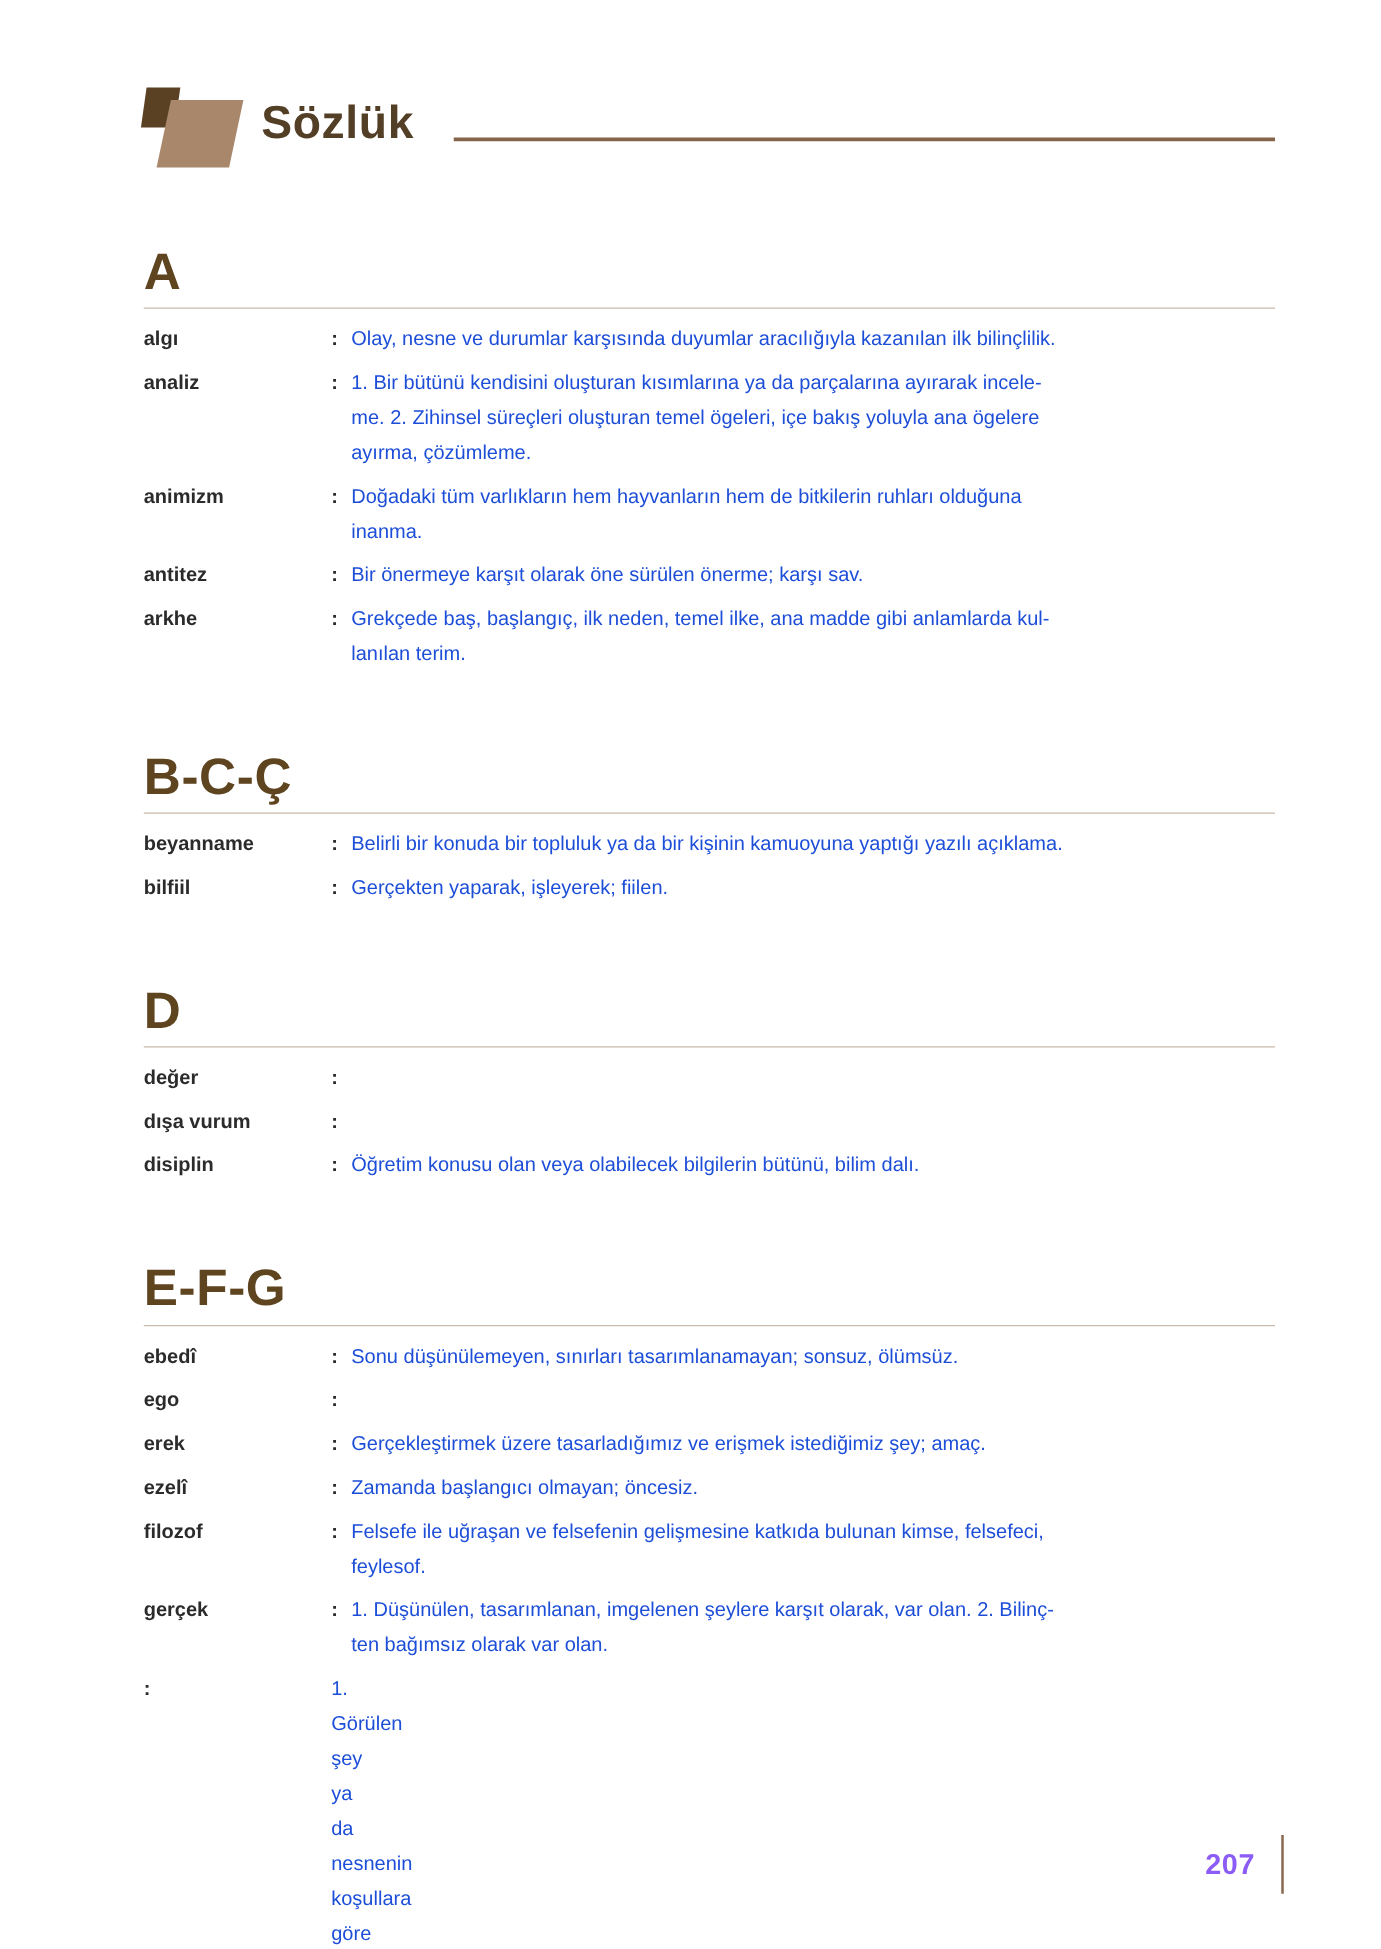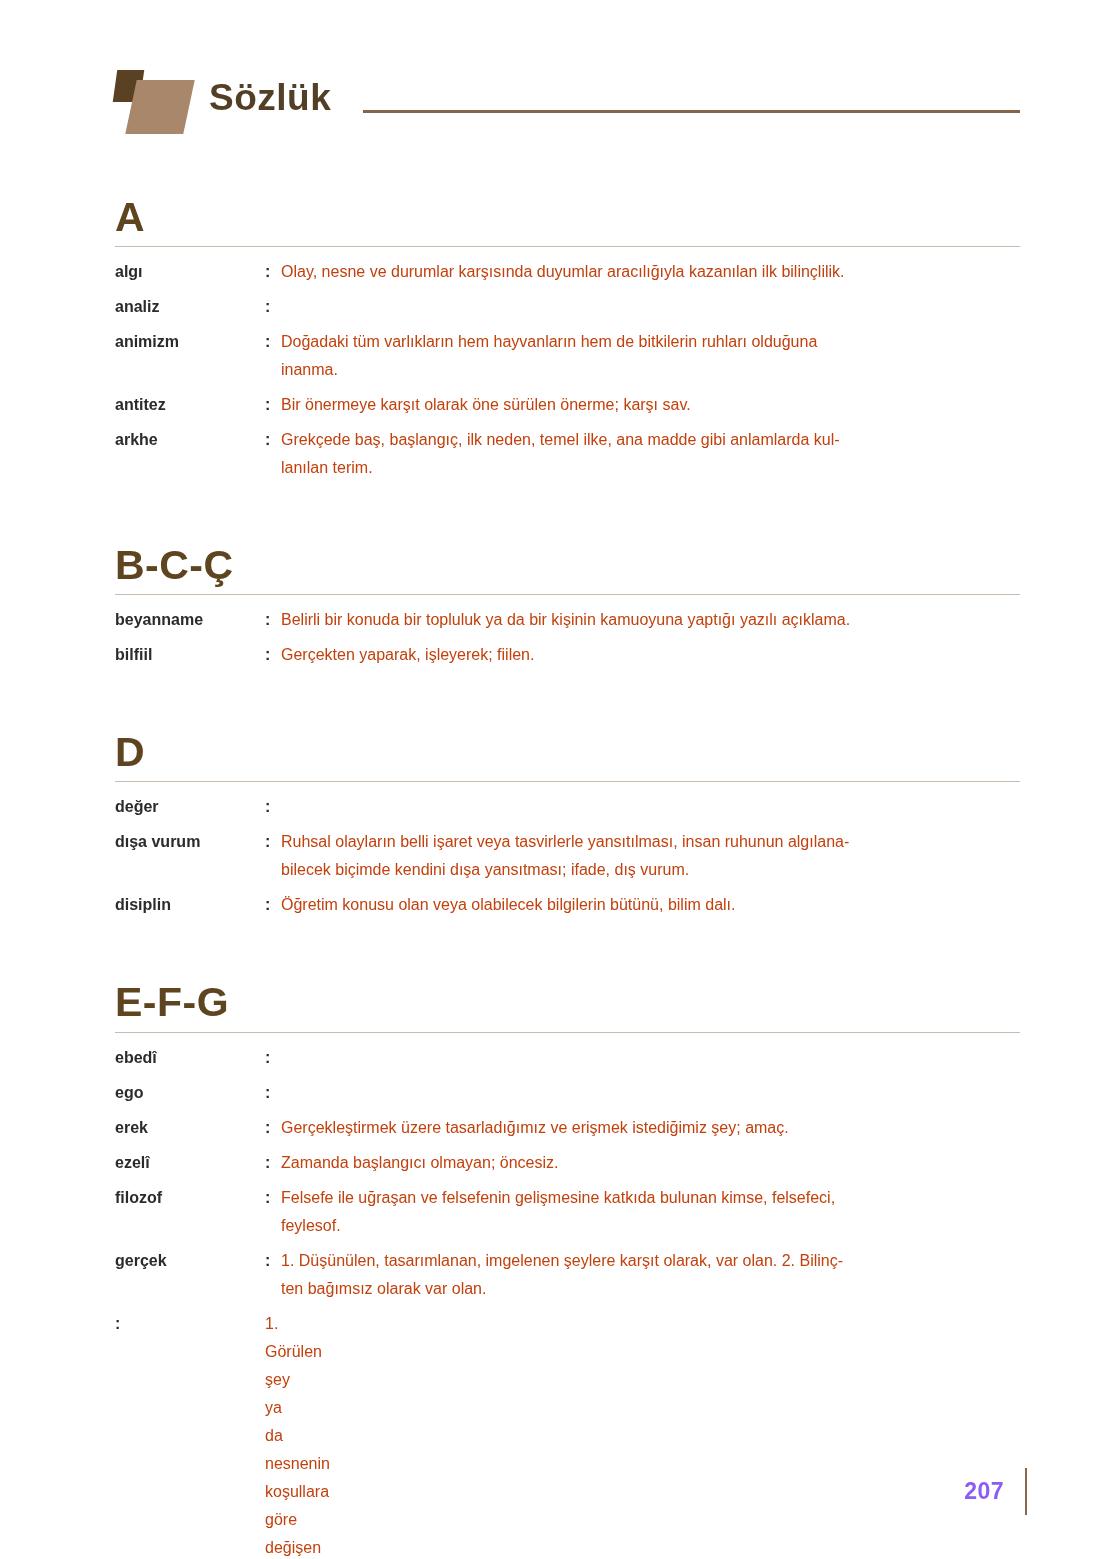--- a/index.html
+++ b/index.html
@@ -43,21 +43,21 @@
   }
   .section-rule { height: 1px; background: #c9bbae; margin-top: 5px; }
   .entries { margin-top: 11px; }
   .entry {
     display: grid; grid-template-columns: 150px 16px 1fr;
     font-size: 16px; line-height: 28px;
     margin-bottom: 7px;
   }
   .term { font-weight: bold; color: #2b2b2b; }
   .colon { font-weight: bold; color: #2b2b2b; }
-  .definition { white-space: pre-line; color: #c2410c; }
+  .definition { white-space: pre-line; color: #1d4ed8; }
 
   
   .footer {
     position: absolute; right: 78px; bottom: 44px;
     display: flex; align-items: center;
   }
   .page-number { font-size: 23px; font-weight: bold; color: #8b5cf6; letter-spacing: 0.5px; }
   .page-number-rule { width: 2px; height: 47px; background: #8a6850; margin-left: 21px; }
 </style>
 </head>
@@ -79,20 +79,23 @@
     <div class="section-rule"></div>
     <div class="entries">
       <div class="entry">
         <span class="term">algı</span>
         <span class="colon">:</span>
         <span class="definition">Olay, nesne ve durumlar karşısında duyumlar aracılığıyla kazanılan ilk bilinçlilik.</span>
       </div>
       <div class="entry">
         <span class="term">analiz</span>
         <span class="colon">:</span>
+        <span class="definition">1. Bir bütünü kendisini oluşturan kısımlarına ya da parçalarına ayırarak incele-
+me. 2. Zihinsel süreçleri oluşturan temel ögeleri, içe bakış yoluyla ana ögelere
+ayırma, çözümleme.</span>
       </div>
       <div class="entry">
         <span class="term">animizm</span>
         <span class="colon">:</span>
         <span class="definition">Doğadaki tüm varlıkların hem hayvanların hem de bitkilerin ruhları olduğuna
 inanma.</span>
       </div>
       <div class="entry">
         <span class="term">antitez</span>
         <span class="colon">:</span>
@@ -128,38 +131,37 @@
     <h2 class="section-letter">D</h2>
     <div class="section-rule"></div>
     <div class="entries">
       <div class="entry">
         <span class="term">değer</span>
         <span class="colon">:</span>
       </div>
       <div class="entry">
         <span class="term">dışa vurum</span>
         <span class="colon">:</span>
-        <span class="definition">Ruhsal olayların belli işaret veya tasvirlerle yansıtılması, insan ruhunun algılana-
-bilecek biçimde kendini dışa yansıtması; ifade, dış vurum.</span>
       </div>
       <div class="entry">
         <span class="term">disiplin</span>
         <span class="colon">:</span>
         <span class="definition">Öğretim konusu olan veya olabilecek bilgilerin bütünü, bilim dalı.</span>
       </div>
     </div>
   </section>
 
   <section class="glossary-section">
     <h2 class="section-letter">E-F-G</h2>
     <div class="section-rule"></div>
     <div class="entries">
       <div class="entry">
         <span class="term">ebedî</span>
         <span class="colon">:</span>
+        <span class="definition">Sonu düşünülemeyen, sınırları tasarımlanamayan; sonsuz, ölümsüz.</span>
       </div>
       <div class="entry">
         <span class="term">ego</span>
         <span class="colon">:</span>
       </div>
       <div class="entry">
         <span class="term">erek</span>
         <span class="colon">:</span>
         <span class="definition">Gerçekleştirmek üzere tasarladığımız ve erişmek istediğimiz şey; amaç.</span>
       </div>

